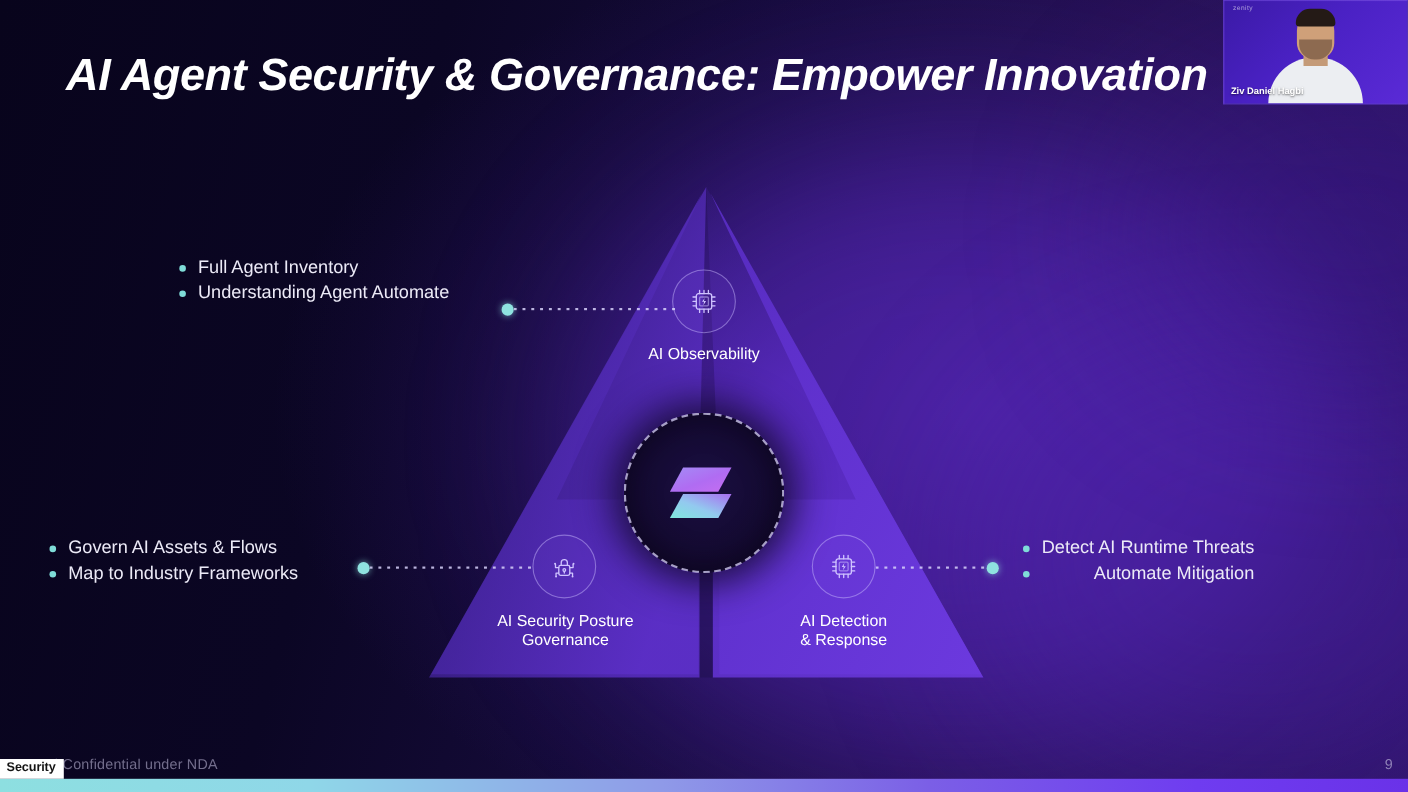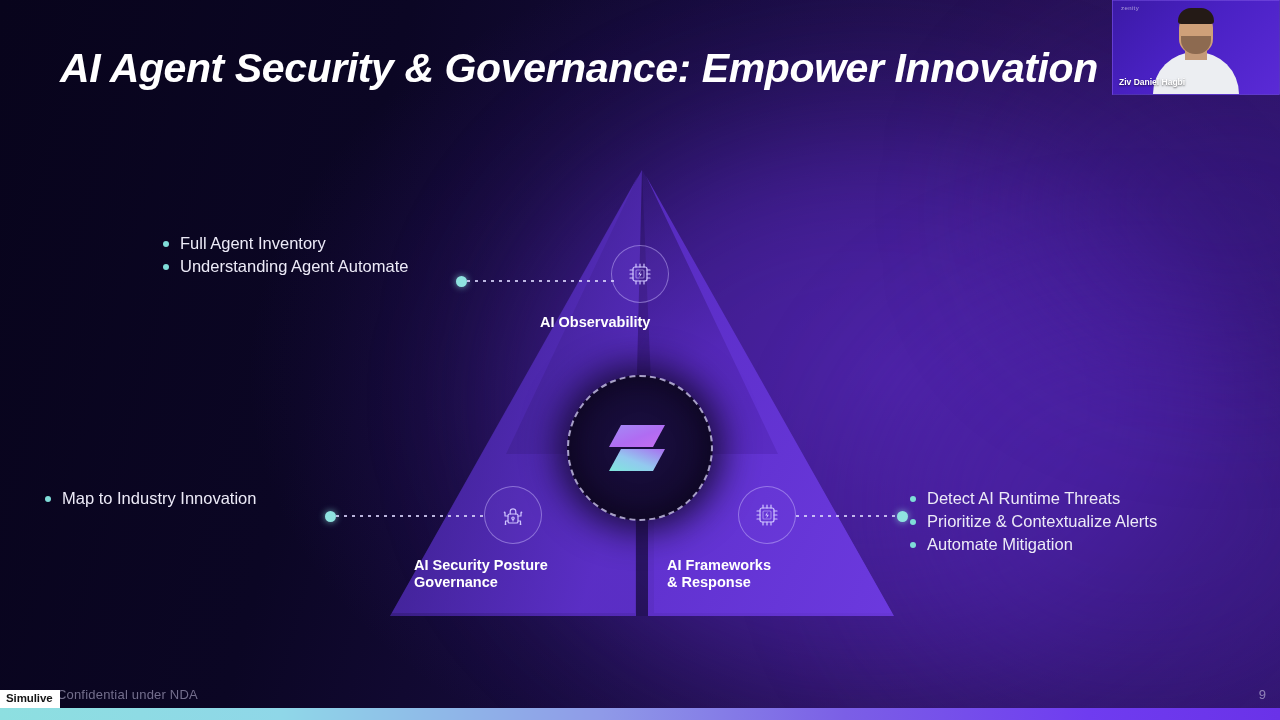--- a/index.html
+++ b/index.html
@@ -87,23 +87,24 @@
     justify-content: center;
   }
   .node svg { display: block; }
 
   #node-observability { left: 611px; top: 245px; }
   #node-posture       { left: 484px; top: 486px; }
   #node-detection     { left: 738px; top: 486px; }
 
   .node-label {
     position: absolute;
+    text-align: center;
     color: #ffffff;
     font-size: 14.5px;
-    font-weight: bold;
+    font-weight: normal;
     line-height: 1.15;
     white-space: nowrap;
   }
   #label-observability { left: 540px; top: 314px; width: 200px; }
   #label-posture       { left: 414px; top: 557px; width: 200px; }
   #label-detection     { left: 667px; top: 557px; width: 200px; }
 
   
   .connector {
     position: absolute;
@@ -146,21 +147,21 @@
     position: absolute;
     left: 0;
     top: 9px;
     width: 6px;
     height: 6px;
     border-radius: 50%;
     background: #7fdcd8;
   }
   #bullets-observability { left: 163px; top: 232px; }
   #bullets-posture       { left: 45px;  top: 487px; }
-  #bullets-detection     { left: 910px; top: 487px; }
+  #bullets-detection     { left: 930px; top: 487px; text-align: right; }
 
   
   #footer-note {
     position: absolute;
     left: 16px;
     bottom: 18px;
     font-size: 13px;
     color: rgba(190,185,215,0.58);
     letter-spacing: 0.2px;
   }
@@ -387,21 +388,21 @@
       <svg width="30" height="30" viewBox="0 0 30 30" xmlns="http://www.w3.org/2000/svg" fill="none" stroke="#cfc3ff" stroke-width="1.2" stroke-linecap="round">
         <rect x="8" y="8" width="14" height="14" rx="2"></rect>
         <rect x="11" y="11" width="8" height="8" rx="1" opacity="0.55"></rect>
         <path d="M15.6 11.8 L13.2 15.4 L15 15.4 L14.4 18.4 L16.9 14.7 L15 14.7 Z" fill="#cfc3ff" stroke="none"></path>
         <path d="M11 8 V5 M15 8 V5 M19 8 V5 M11 22 V25 M15 22 V25 M19 22 V25"></path>
         <path d="M8 11 H5 M8 15 H5 M8 19 H5 M22 11 H25 M22 15 H25 M22 19 H25"></path>
       </svg>
     </span>
   </div>
   <div class="node-label" id="label-detection">
-    <div>AI Frameworks</div>
+    <div>AI Detection</div>
     <div>&amp; Response</div>
   </div>
 
   <div class="connector" id="conn-top">
     <span class="conn-dot"></span>
     <span class="conn-line"></span>
   </div>
   <div class="connector" id="conn-left">
     <span class="conn-dot"></span>
     <span class="conn-line"></span>
@@ -410,35 +411,35 @@
     <span class="conn-dot"></span>
     <span class="conn-line"></span>
   </div>
 
   <ul class="bullets" id="bullets-observability">
     <li>Full Agent Inventory</li>
     <li>Understanding Agent Automate</li>
   </ul>
 
   <ul class="bullets" id="bullets-posture">
-    <li>Map to Industry Innovation</li>
+    <li>Govern AI Assets &amp; Flows</li>
+    <li>Map to Industry Frameworks</li>
   </ul>
 
   <ul class="bullets" id="bullets-detection">
     <li>Detect AI Runtime Threats</li>
-    <li>Prioritize &amp; Contextualize Alerts</li>
     <li>Automate Mitigation</li>
   </ul>
 
   <div id="footer-note">2025 | Confidential under NDA</div>
   <div id="page-number">9</div>
 
   <div id="progress-bar"></div>
 
-  <div id="simulive-badge">Simulive</div>
+  <div id="simulive-badge">Security</div>
 
   <div id="video-overlay">
     <div id="video-logo">zenity</div>
     <div id="video-person">
       <div class="vp-body"></div>
       <div class="vp-neck"></div>
       <div class="vp-head"></div>
       <div class="vp-beard"></div>
       <div class="vp-hair"></div>
     </div>

